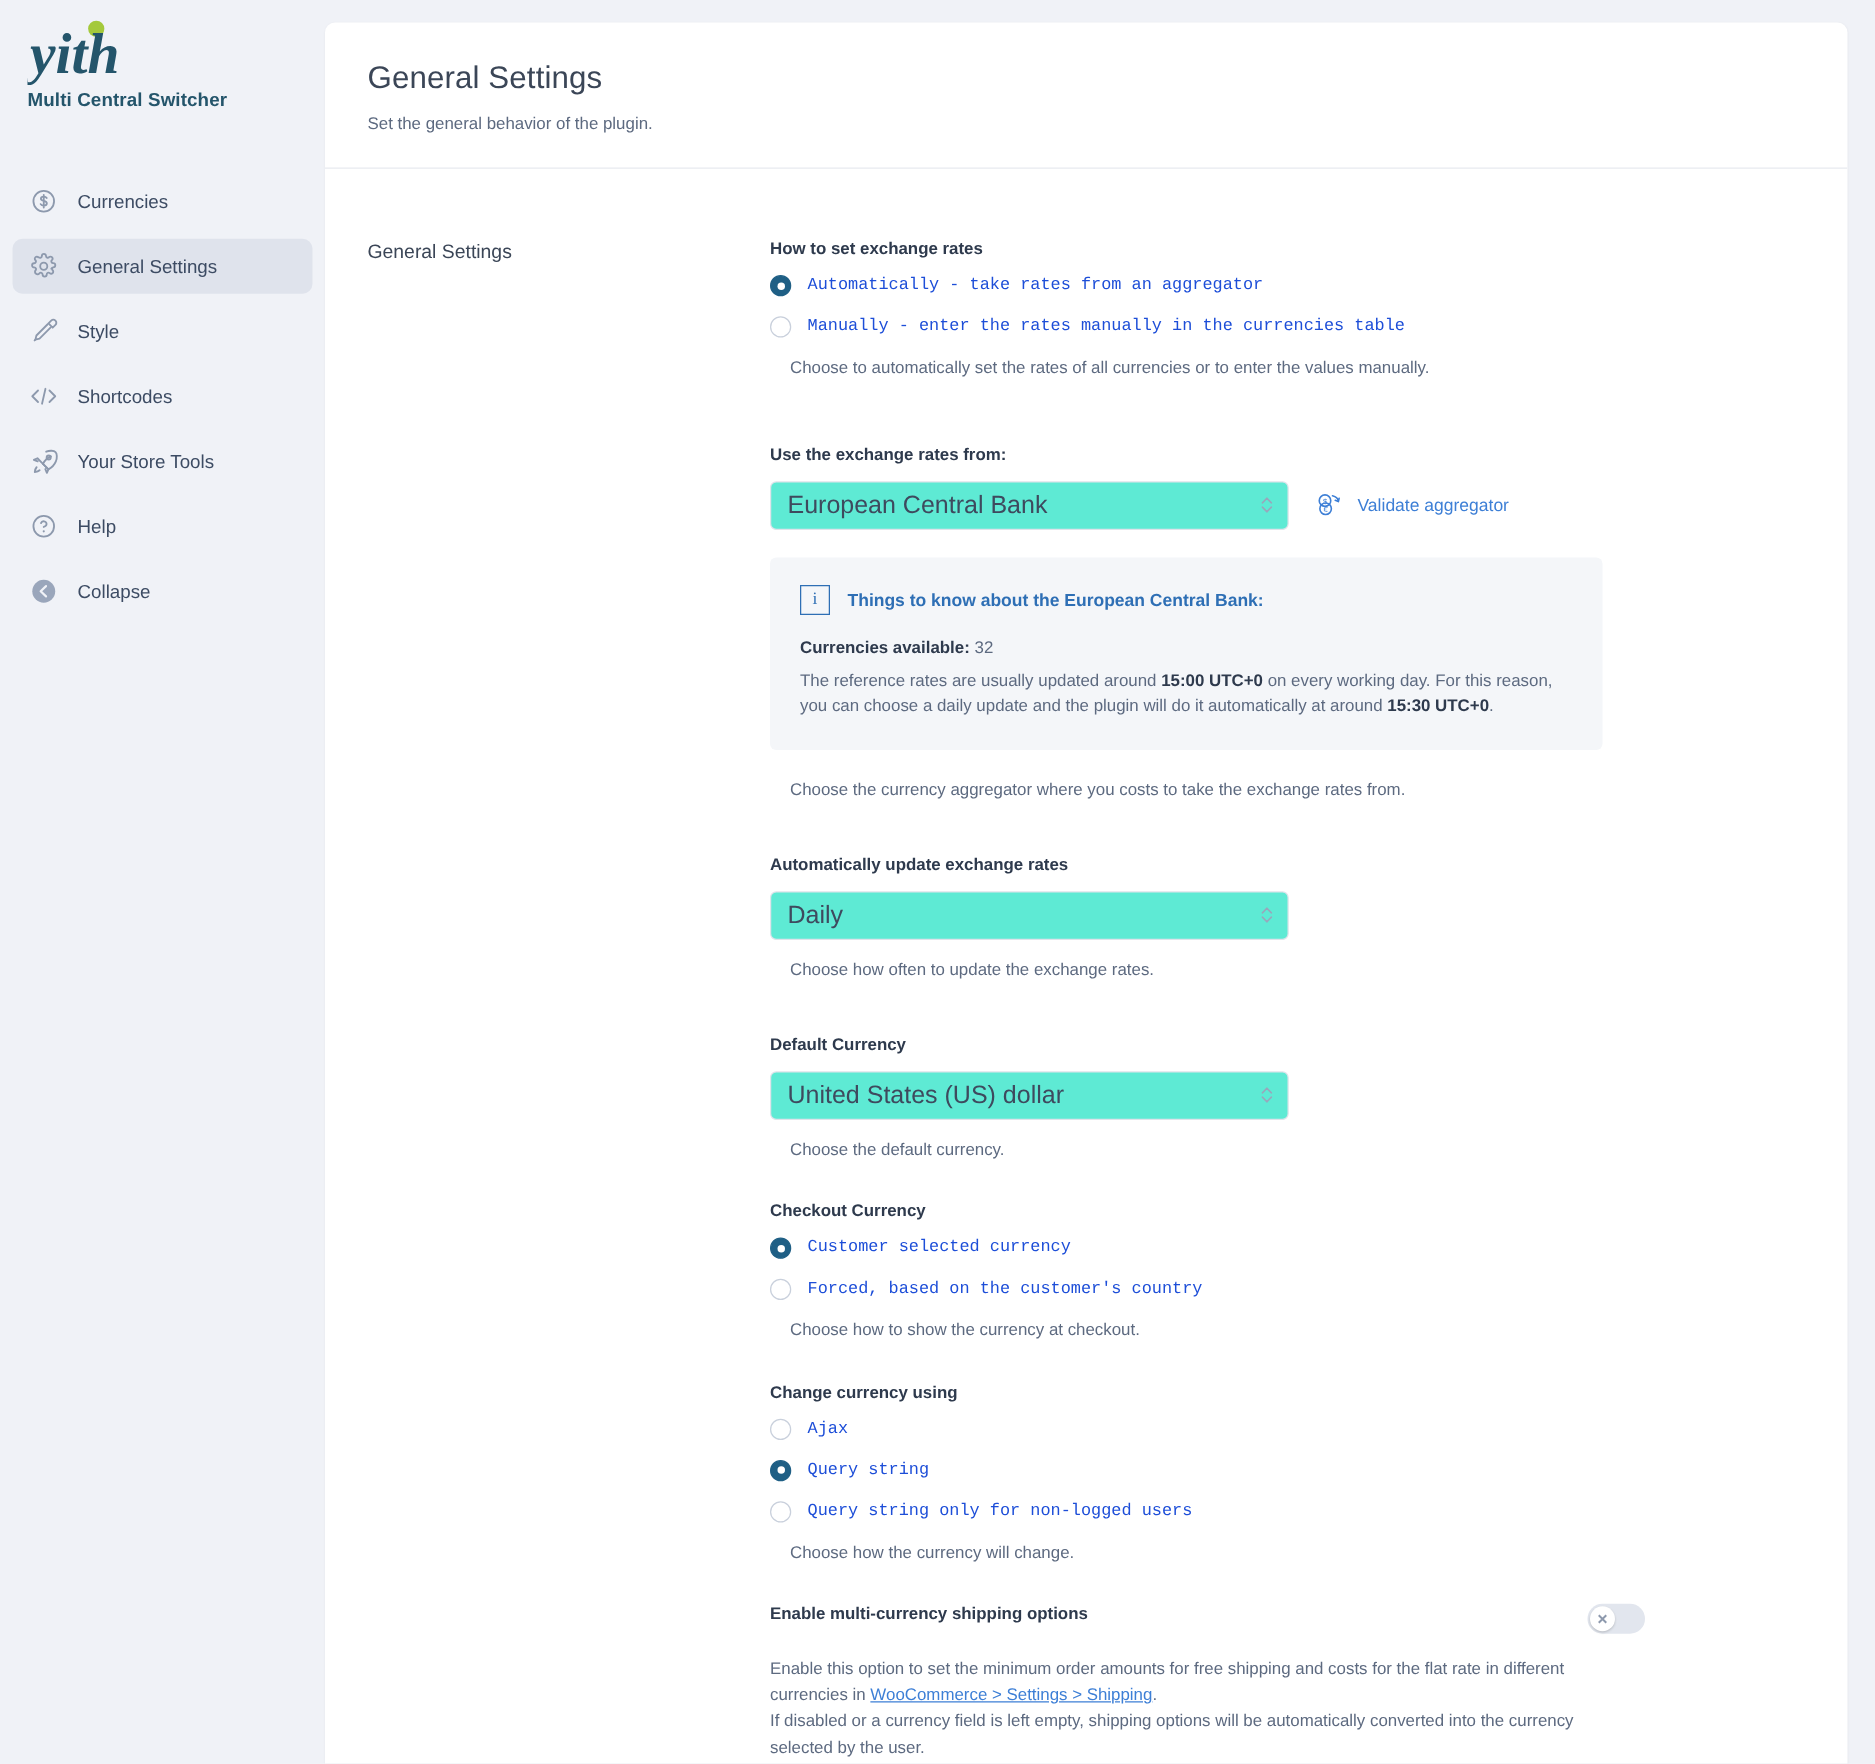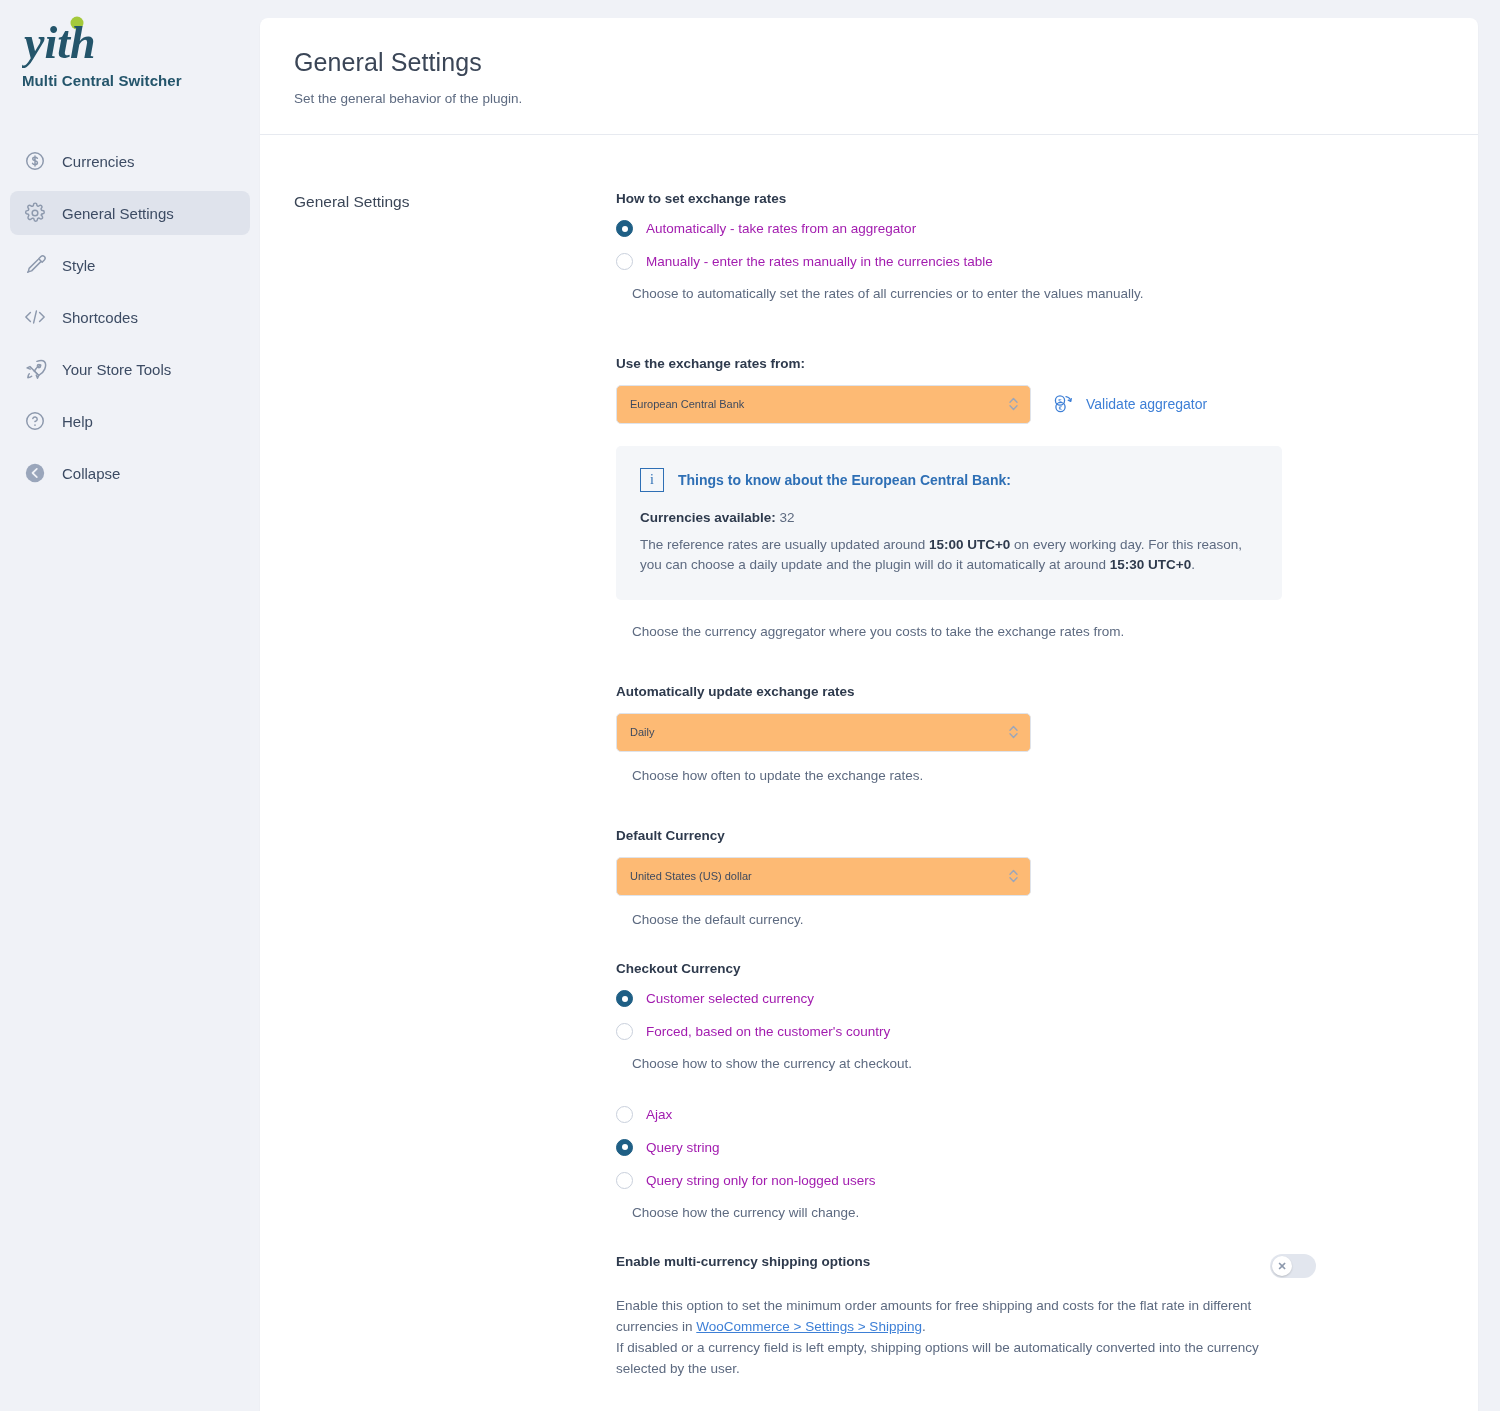--- a/index.html
+++ b/index.html
@@ -90,29 +90,29 @@
     border: 1px solid #c9d0dc; background: #fff;
     margin-right: 13px; flex: 0 0 17px;
     position: relative; cursor: pointer;
   }
   .radio.checked { background: #1f5f85; border-color: #1f5f85; }
   .radio.checked::after {
     content: ""; position: absolute;
     left: 50%; top: 50%; transform: translate(-50%,-50%);
     width: 6px; height: 6px; border-radius: 50%; background: #fff;
   }
-  .radio-label { font-size: 13.5px; color: #a21caf; }
+  .radio-label { font-size: 13.5px; color: #1d4ed8; font-family: Liberation Mono, monospace; }
 
   
   .select-wrap { position: relative; width: 415px; }
   .select {
     width: 100%; height: 39px;
     border: 1px solid #dfe3ea; border-radius: 5px;
-    background: #fdba74;
-    font-size: 11px; color: #3e4a5e;
+    background: #5eead4;
+    font-size: 20px; color: #3e4a5e;
     padding: 0 36px 0 13px;
     display: flex; align-items: center;
     cursor: pointer;
   }
   .select-arrows {
     position: absolute; right: 12px; top: 50%; transform: translateY(-50%);
     width: 11px; height: 18px; color: #9aa6bb;
     pointer-events: none;
   }
   .select-line { display: flex; align-items: center; }
@@ -368,20 +368,21 @@
           <div class="radio-row">
             <span class="radio"></span>
             <span class="radio-label">Forced, based on the customer's country</span>
           </div>
           <p class="field-desc">Choose how to show the currency at checkout.</p>
         </div>
 
         <div class="gap-sm"></div>
 
         <div class="field">
+          <span class="field-label">Change currency using</span>
           <div class="radio-row">
             <span class="radio"></span>
             <span class="radio-label">Ajax</span>
           </div>
           <div class="radio-row">
             <span class="radio checked"></span>
             <span class="radio-label">Query string</span>
           </div>
           <div class="radio-row">
             <span class="radio"></span>

